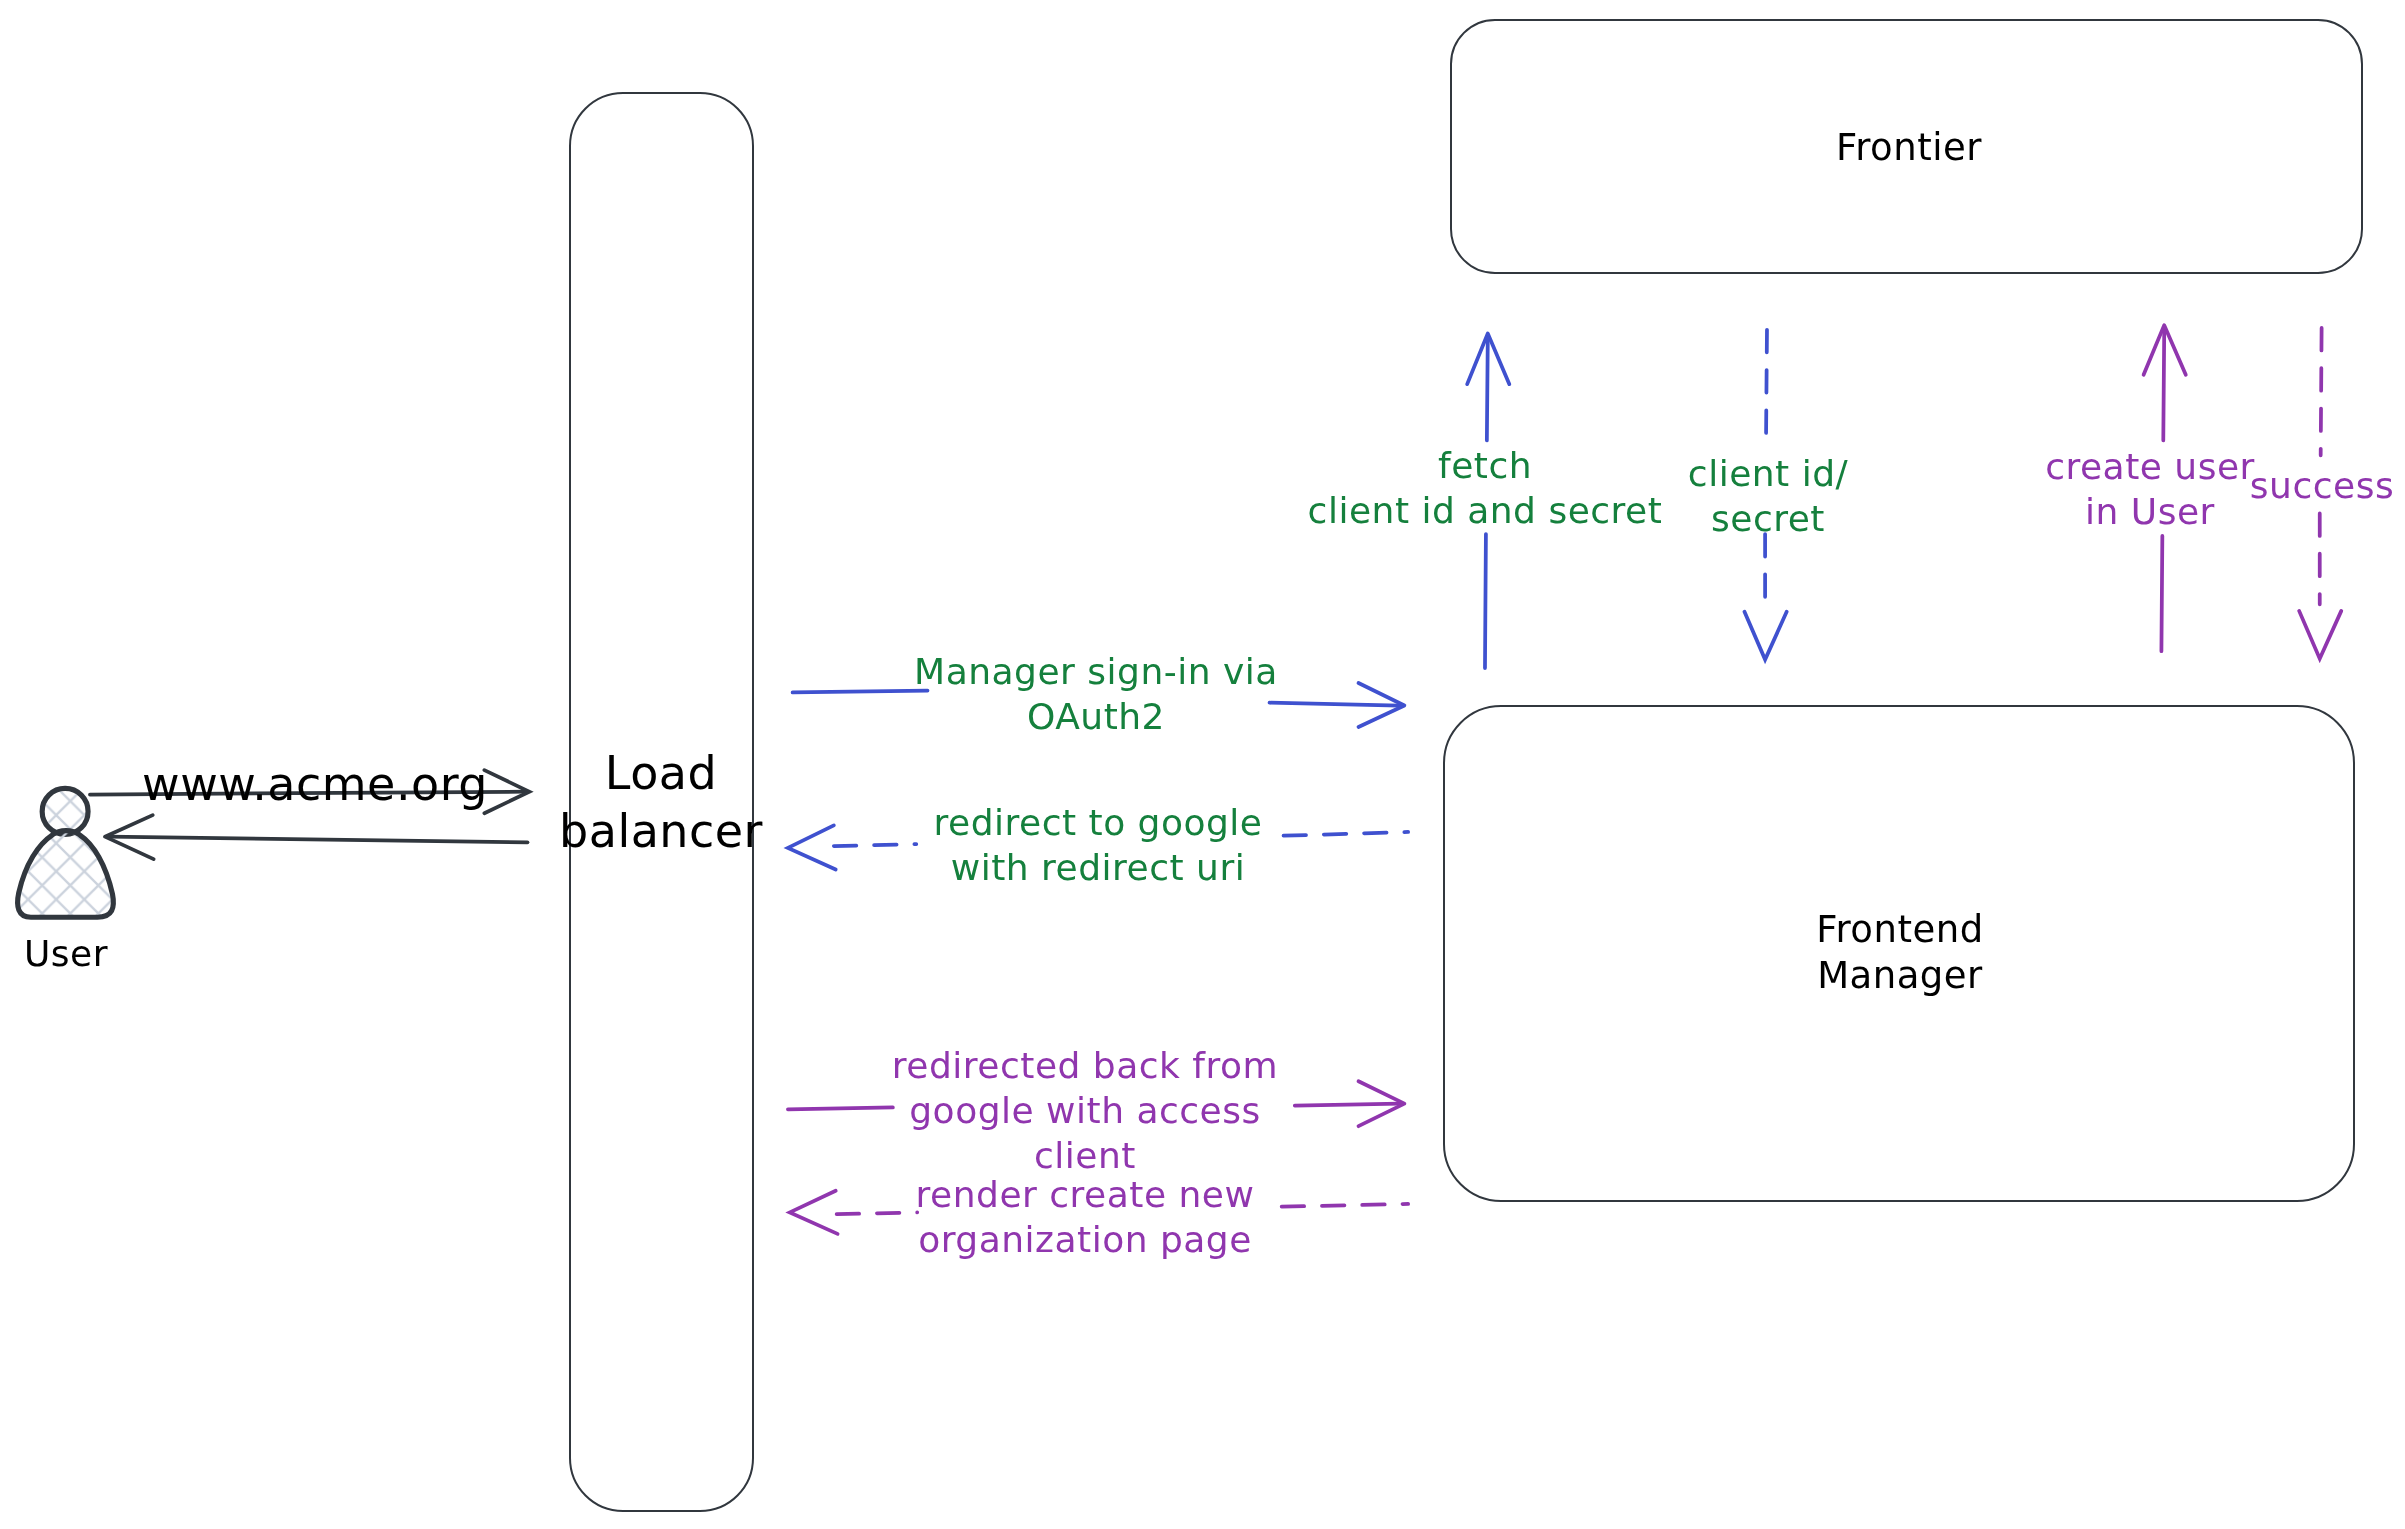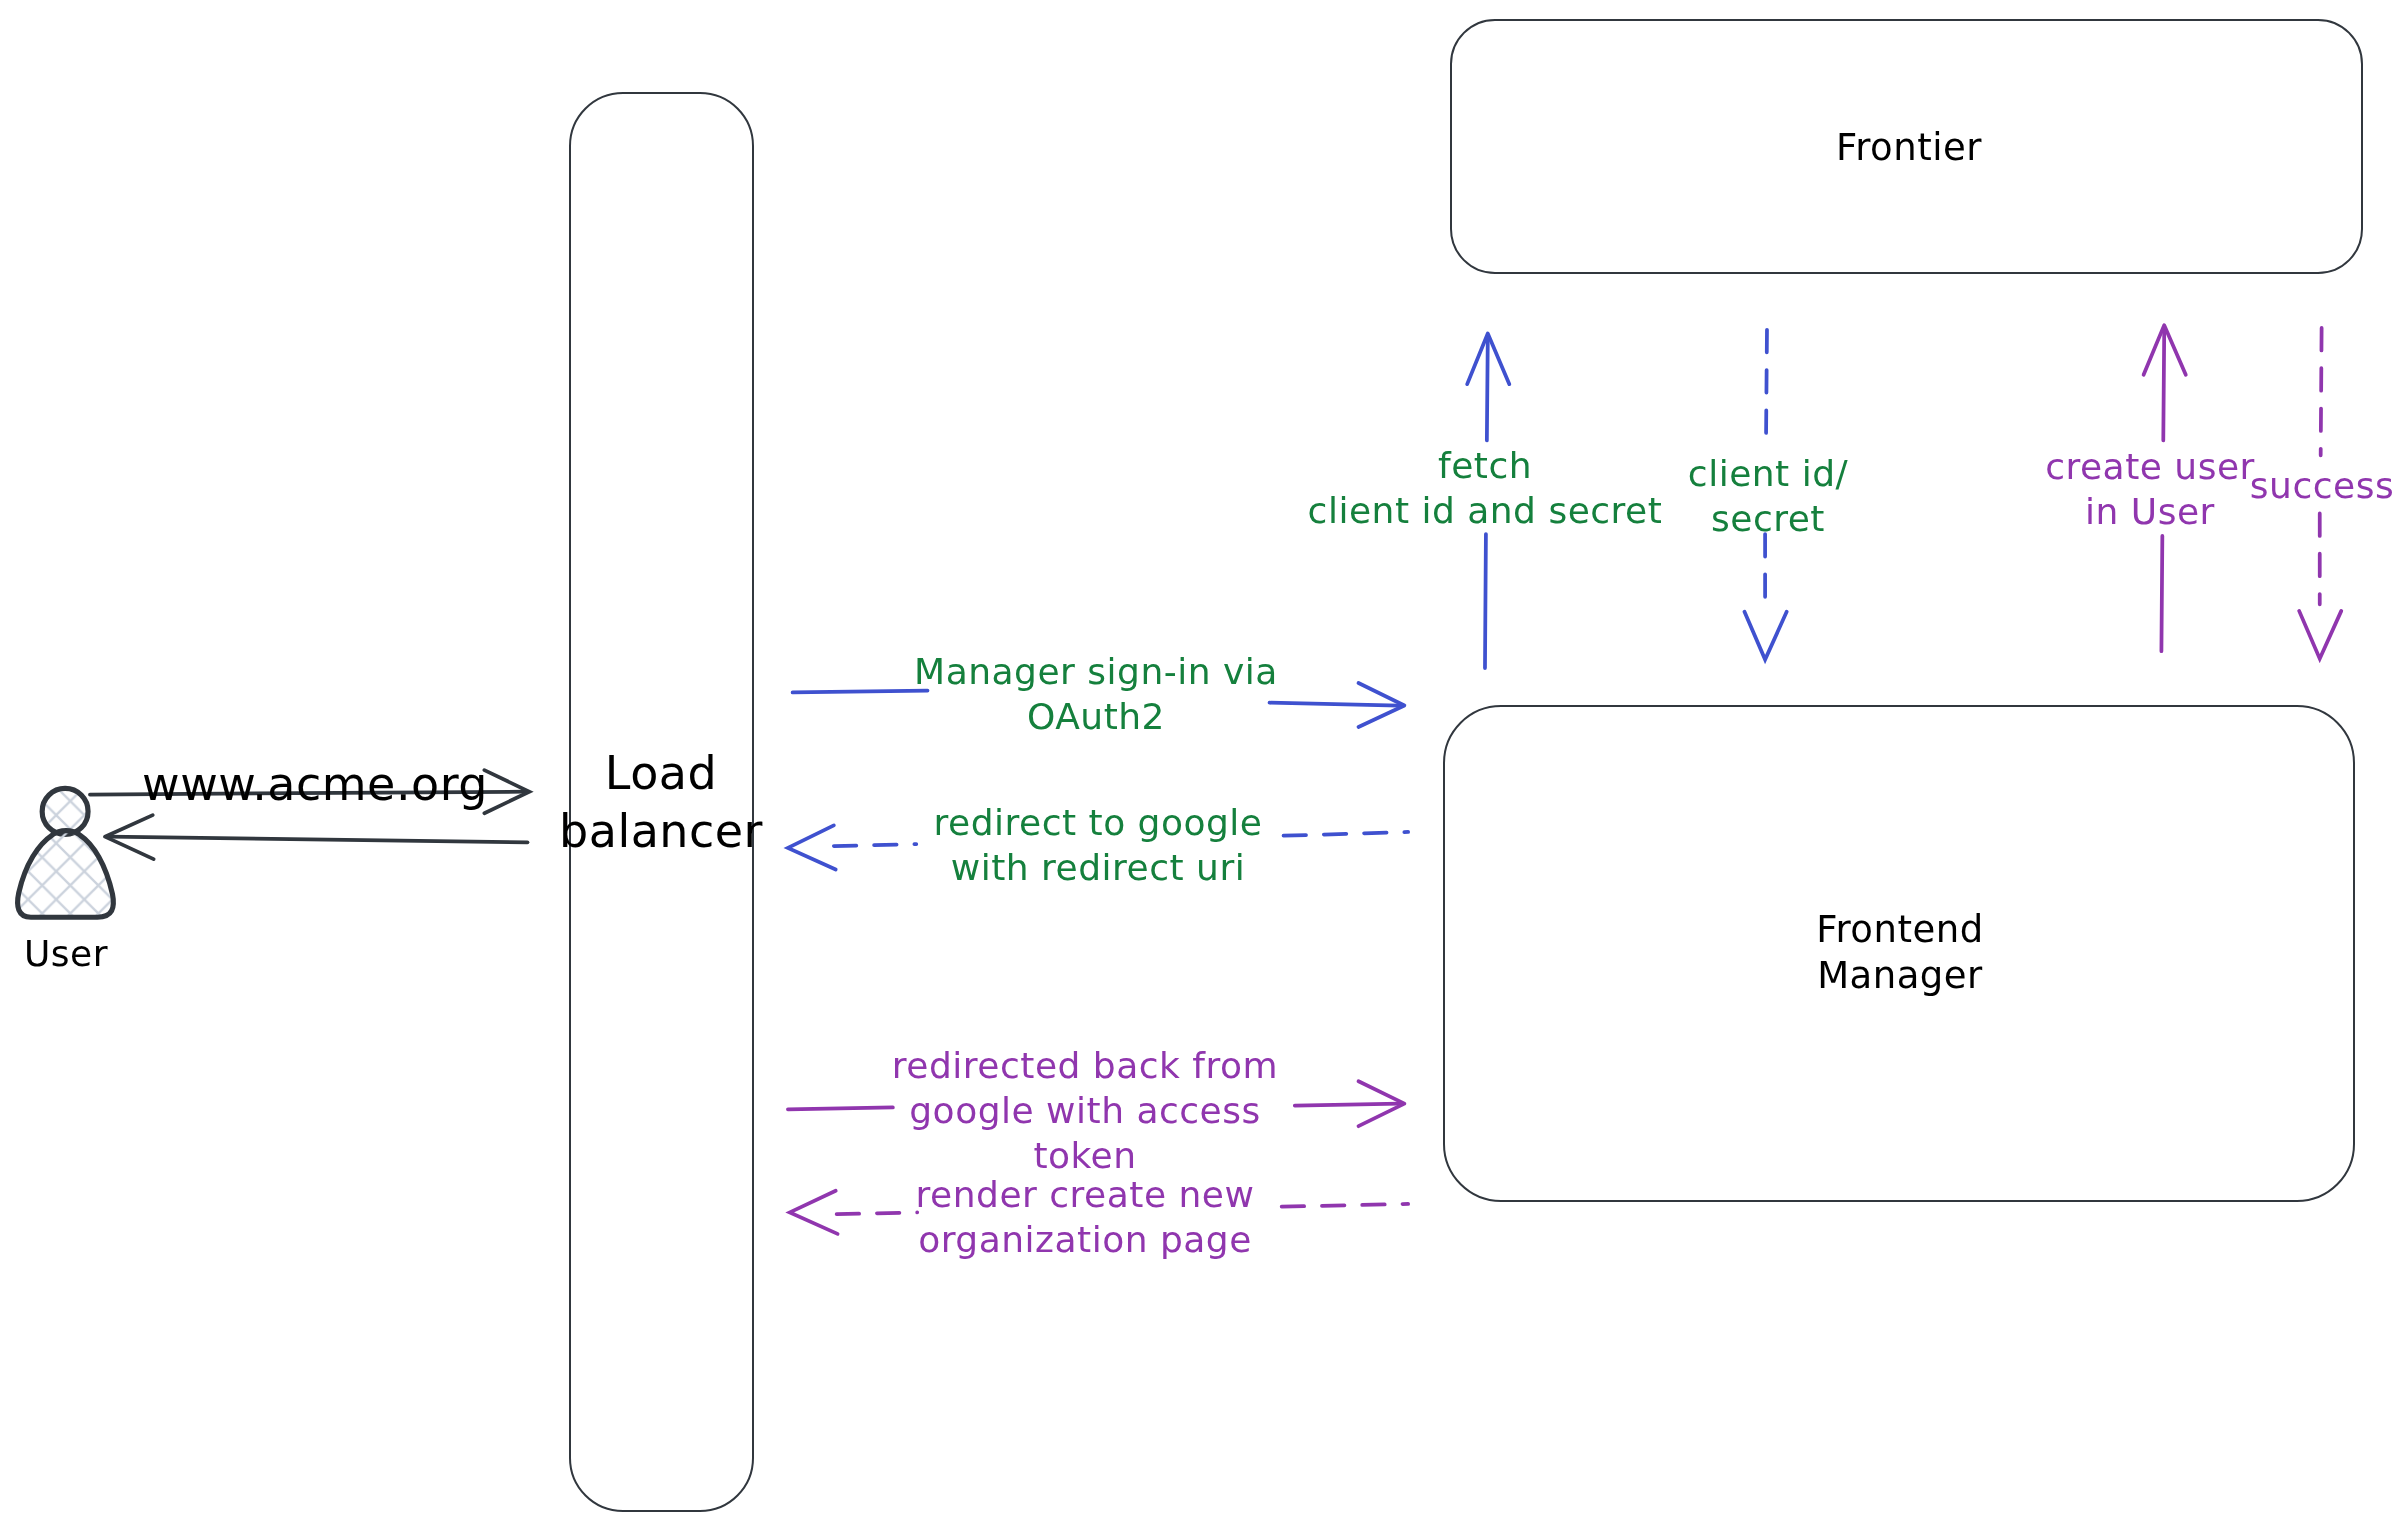--- a/index.html
+++ b/index.html
@@ -128,21 +128,21 @@
   <div class="lbl ink fs40" style="left:1900px;top:953px;">Frontend
 Manager</div>
 
   <div class="lbl ink fs36" style="left:315px;top:785px;">www.acme.org</div>
   <div class="lbl blue fs38" style="left:1096px;top:694px;">Manager sign-in via
 OAuth2</div>
   <div class="lbl blue fs38" style="left:1098px;top:845px;">redirect to google
 with redirect uri</div>
   <div class="lbl purple fs38" style="left:1085px;top:1110px;">redirected back from
 google with access
-token</div>
+client</div>
   <div class="lbl purple fs38" style="left:1085px;top:1217px;text-align:center;">render create new
 organization page</div>
   <div class="lbl blue fs38" style="left:1485px;top:488px;">fetch
 client id and secret</div>
   <div class="lbl blue fs38" style="left:1768px;top:496px;">client id/
 secret</div>
   <div class="lbl purple fs38" style="left:2150px;top:489px;">create user
 in User</div>
   <div class="lbl purple fs38" style="left:2322px;top:485px;">success</div>
 

